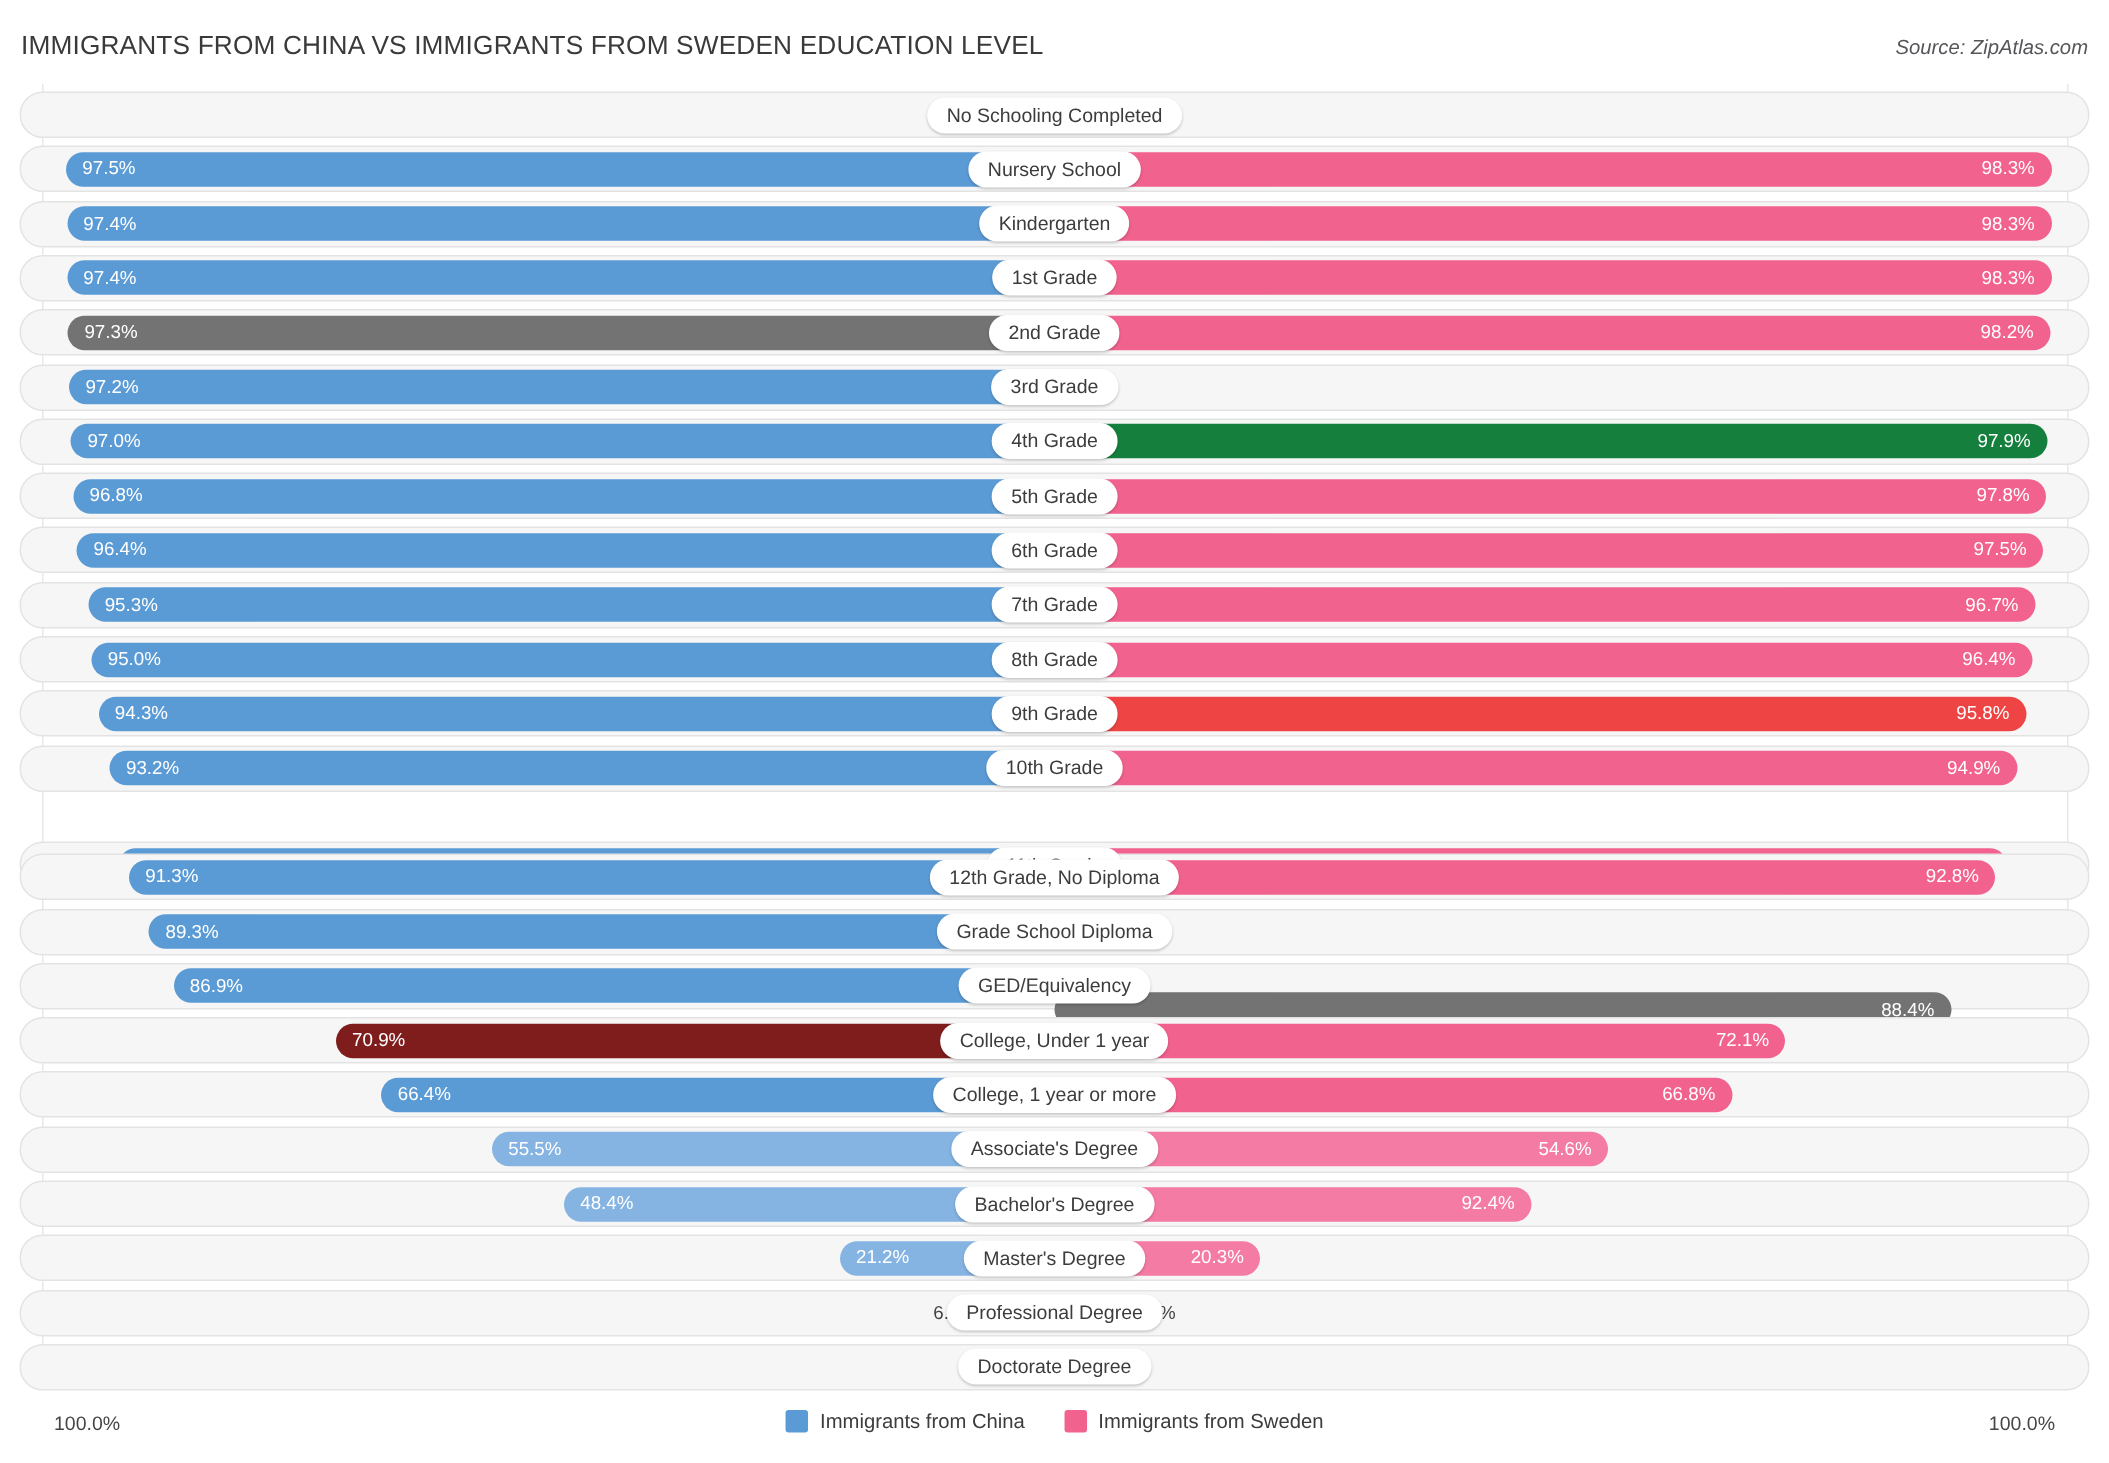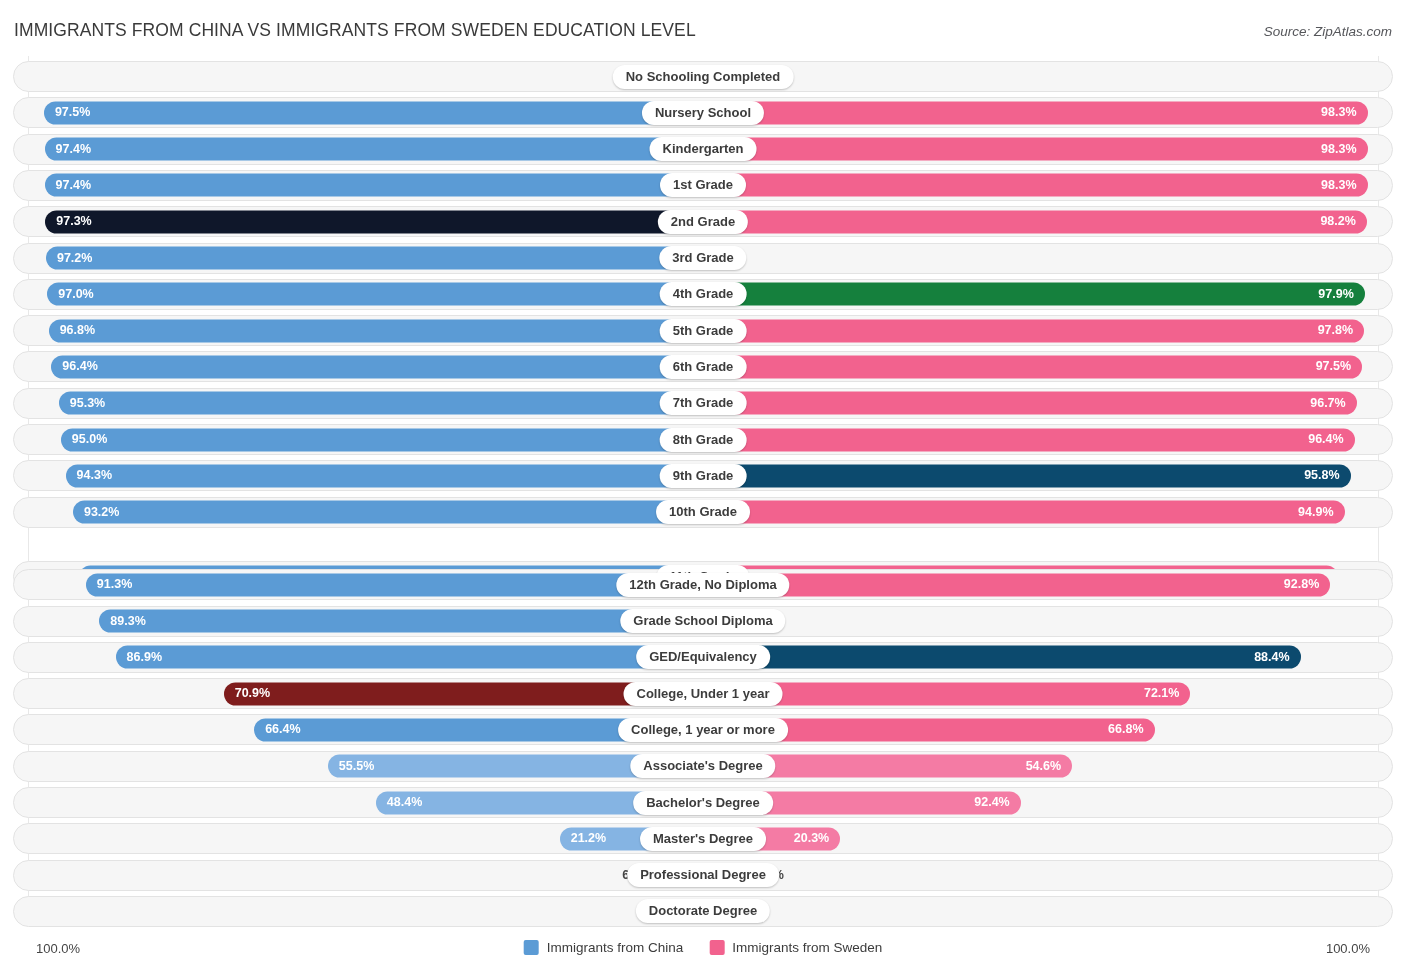--- a/index.html
+++ b/index.html
@@ -42,21 +42,20 @@
     white-space: nowrap;
   }
 
   
   #plot {
     position: absolute;
     left: 0;
     top: 56px;
     width: 1406px;
     height: 876px;
-    font-weight: bold;
   }
   
   .gridline {
     position: absolute;
     top: 0;
     bottom: 6px;
     width: 1px;
     background: #e8e8e8;
   }
 
@@ -197,21 +196,21 @@
     <div class="row" style="top: 113.9px;">
       <div class="bar left" style="width: 658.424px; background: rgb(91, 155, 213);">
         <span class="bar-value inside">97.4%</span>
       </div>
       <div class="bar right" style="width: 664.508px; background: rgb(242, 98, 142);">
         <span class="bar-value inside">98.3%</span>
       </div>
       <div class="row-label">1st Grade</div>
     </div>
     <div class="row" style="top: 150.2px;">
-      <div class="bar left" style="width: 657.748px; background: #0f172a;">
+      <div class="bar left" style="width: 657.748px; background: #737373;">
         <span class="bar-value inside">97.3%</span>
       </div>
       <div class="bar right" style="width: 663.832px; background: rgb(242, 98, 142);">
         <span class="bar-value inside">98.2%</span>
       </div>
       <div class="row-label">2nd Grade</div>
     </div>
     <div class="row" style="top: 186.5px;">
       <div class="bar left" style="width: 657.072px; background: rgb(91, 155, 213);">
         <span class="bar-value inside">97.2%</span>
@@ -260,21 +259,21 @@
       </div>
       <div class="bar right" style="width: 651.664px; background: rgb(242, 98, 142);">
         <span class="bar-value inside">96.4%</span>
       </div>
       <div class="row-label">8th Grade</div>
     </div>
     <div class="row" style="top: 404.3px;">
       <div class="bar left" style="width: 637.468px; background: rgb(91, 155, 213);">
         <span class="bar-value inside">94.3%</span>
       </div>
-      <div class="bar right" style="width: 647.608px; background: #0c4a6e; text-align: center;">
+      <div class="bar right" style="width: 647.608px; background: #ef4444; text-align: center;">
         <span class="bar-value inside">95.8%</span>
       </div>
       <div class="row-label">9th Grade</div>
     </div>
     <div class="row" style="top: 440.6px;">
       <div class="bar left" style="width: 630.032px; background: rgb(91, 155, 213);">
         <span class="bar-value inside">93.2%</span>
       </div>
       <div class="bar right" style="width: 641.524px; background: rgb(242, 98, 142);">
         <span class="bar-value inside">94.9%</span>
@@ -302,21 +301,21 @@
     <div class="row" style="top: 549.5px;">
       <div class="bar left" style="width: 603.668px; background: rgb(91, 155, 213);">
         <span class="bar-value inside">89.3%</span>
       </div>
       <div class="row-label">Grade School Diploma</div>
     </div>
     <div class="row" style="top: 585.8px;">
       <div class="bar left" style="width: 587.444px; background: rgb(91, 155, 213);">
         <span class="bar-value inside">86.9%</span>
       </div>
-      <div class="bar right" style="width: 597.584px; background: #0c4a6e;">
+      <div class="bar right" style="width: 597.584px; background: #737373; margin-top: 16px;">
         <span class="bar-value inside">88.4%</span>
       </div>
       <div class="row-label">GED/Equivalency</div>
     </div>
     <div class="row" style="top: 622.1px;">
       <div class="bar left" style="width: 479.284px; background: #7f1d1d;">
         <span class="bar-value inside">70.9%</span>
       </div>
       <div class="bar right" style="width: 487.396px; background: rgb(242, 98, 142);">
         <span class="bar-value inside">72.1%</span>

